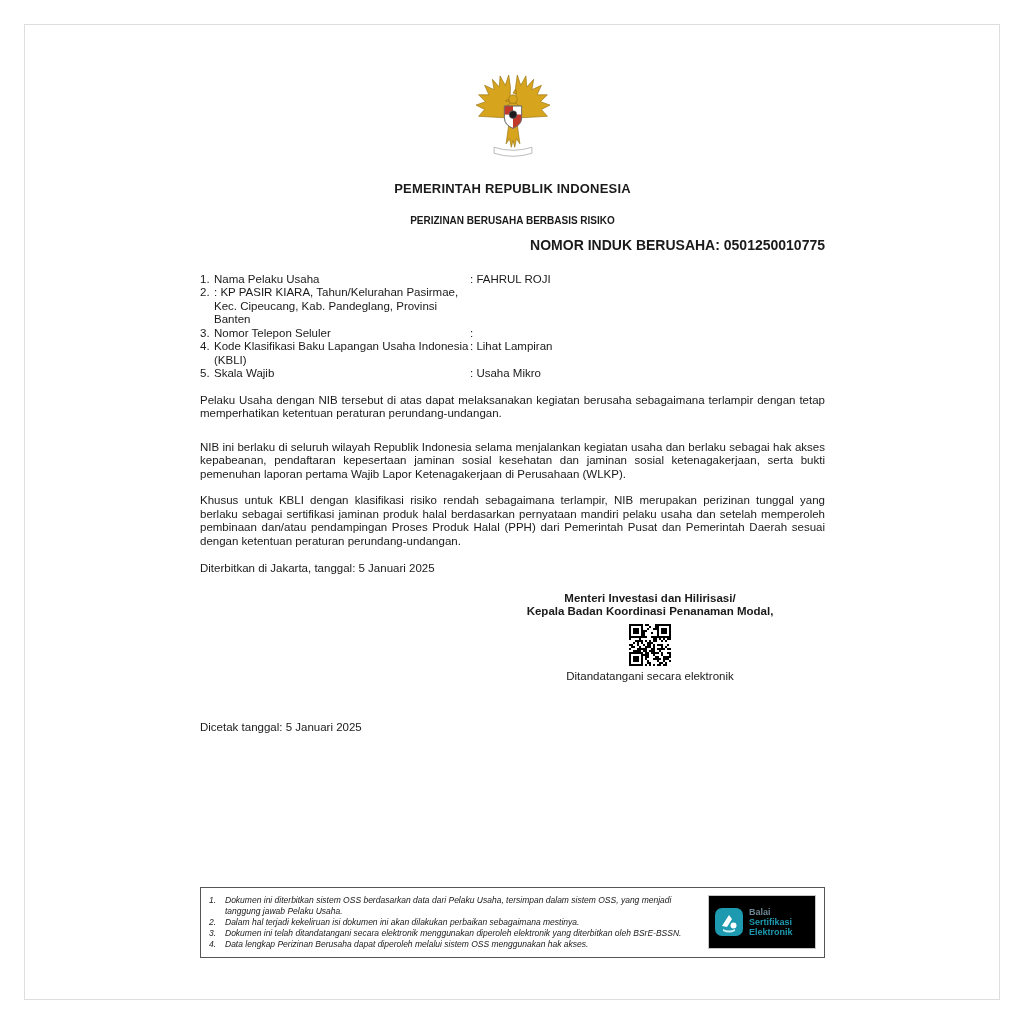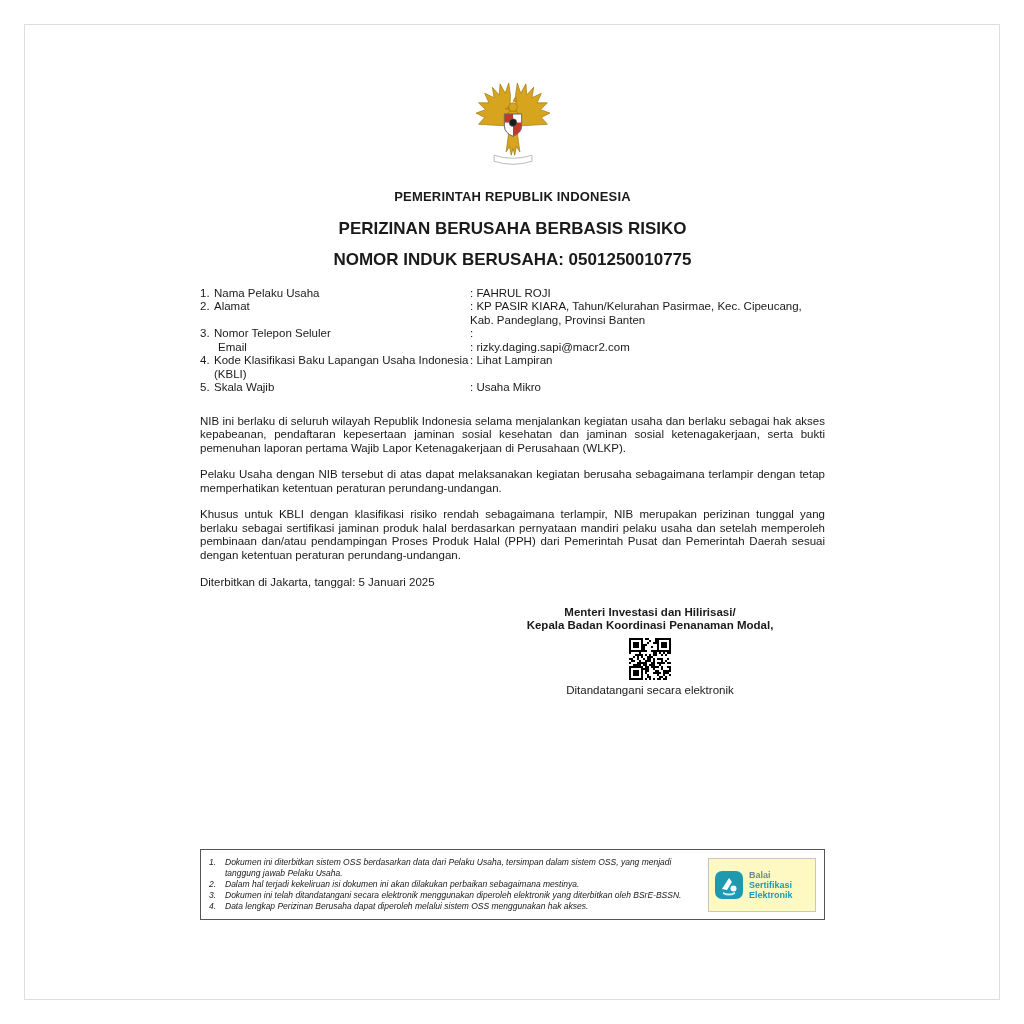--- a/index.html
+++ b/index.html
@@ -11,48 +11,48 @@
     position:relative;
     overflow:hidden;
   }
   .sheet-border{
     position:absolute; inset:24px;
     border:1px solid #dedede;
     pointer-events:none;
   }
   .content{
     position:absolute;
-    left:200px; top:8px;
+    left:200px; top:0;
     width:625px;
     font-size:11.5px;
     line-height:13.5px;
   }
   .emblem{
     margin:60px auto 0 auto;
     width:86px; height:104px;
     display:flex; align-items:center; justify-content:center;
   }
   .gov-title{
     text-align:center;
     font-weight:bold;
     font-size:13px;
     margin-top:18px;
     letter-spacing:.2px;
   }
   .doc-title{
     text-align:center;
     font-weight:bold;
-    font-size:17px;
+    font-size:10px;
     margin-top:18px;
   }
   .doc-number{
-    text-align:center;
+    text-align:right;
     font-weight:bold;
-    font-size:17px;
-    margin-top:18px;
+    font-size:14px;
+    margin-top:12px;
   }
   p.para{
     margin:13px 0 0 0;
     text-align:justify;
   }
   .intro{ margin-top:26px !important; }
   .fields{ margin-top:20px; }
   .frow{
     display:grid;
     grid-template-columns:14px 256px 1fr;
@@ -84,21 +84,21 @@
     display:grid;
     grid-template-columns:16px 1fr;
     font-size:8.5px;
     line-height:11px;
     font-style:italic;
   }
   .bsre-box{
     width:96px;
     min-height:44px;
     border:1px solid #c7c7c7;
-    background:#fef9c3;
+    background:#000000;
     display:flex;
     align-items:center;
     gap:5px;
     padding:4px 5px;
   }
   .bsre-icon{ width:30px; height:30px; flex:0 0 auto; }
   .bsre-text{
     font-size:9px;
     line-height:10px;
     font-weight:bold;
@@ -148,47 +148,41 @@
 
 
   <div class="fields">
     <div class="frow">
       <span class="fnum">1.</span>
       <span class="flabel">Nama Pelaku Usaha</span>
       <span class="fvalue">: FAHRUL ROJI</span>
     </div>
     <div class="frow">
       <span class="fnum">2.</span>
-      <span class="flabel">Alamat</span>
       <span class="fvalue">: KP PASIR KIARA, Tahun/Kelurahan Pasirmae, Kec. Cipeucang, Kab. Pandeglang, Provinsi Banten</span>
     </div>
     <div class="frow">
       <span class="fnum">3.</span>
       <span class="flabel">Nomor Telepon Seluler</span>
       <span class="fvalue">:</span>
     </div>
-    <div class="frow indent">
-      <span class="fnum"></span>
-      <span class="flabel">Email</span>
-      <span class="fvalue">: rizky.daging.sapi@macr2.com</span>
-    </div>
     <div class="frow">
       <span class="fnum">4.</span>
       <span class="flabel">Kode Klasifikasi Baku Lapangan Usaha Indonesia (KBLI)</span>
       <span class="fvalue">: Lihat Lampiran</span>
     </div>
     <div class="frow">
       <span class="fnum">5.</span>
       <span class="flabel">Skala Wajib</span>
       <span class="fvalue">: Usaha Mikro</span>
     </div>
   </div>
 
+  <p class="para">Pelaku Usaha dengan NIB tersebut di atas dapat melaksanakan kegiatan berusaha sebagaimana terlampir dengan tetap memperhatikan ketentuan peraturan perundang-undangan.</p>
   <p class="para" style="margin-top:20px">NIB ini berlaku di seluruh wilayah Republik Indonesia selama menjalankan kegiatan usaha dan berlaku sebagai hak akses kepabeanan, pendaftaran kepesertaan jaminan sosial kesehatan dan jaminan sosial ketenagakerjaan, serta bukti pemenuhan laporan pertama Wajib Lapor Ketenagakerjaan di Perusahaan (WLKP).</p>
-  <p class="para">Pelaku Usaha dengan NIB tersebut di atas dapat melaksanakan kegiatan berusaha sebagaimana terlampir dengan tetap memperhatikan ketentuan peraturan perundang-undangan.</p>
   <p class="para">Khusus untuk KBLI dengan klasifikasi risiko rendah sebagaimana terlampir, NIB merupakan perizinan tunggal yang berlaku sebagai sertifikasi jaminan produk halal berdasarkan pernyataan mandiri pelaku usaha dan setelah memperoleh pembinaan dan/atau pendampingan Proses Produk Halal (PPH) dari Pemerintah Pusat dan Pemerintah Daerah sesuai dengan ketentuan peraturan perundang-undangan.</p>
 
   <p class="para issued">Diterbitkan di Jakarta, tanggal: 5 Januari 2025</p>
 
   <div class="sign-block">
     <div class="sig-line">Menteri Investasi dan Hilirisasi/</div>
     <div class="sig-line">Kepala Badan Koordinasi Penanaman Modal,</div>
     <div class="qr-wrap">
       <svg id="qr-svg" width="42" height="42" viewBox="0 0 42 42">
           <rect x="0" y="0" width="42" height="42" fill="#ffffff"></rect>
@@ -332,20 +326,21 @@
           <rect x="30" y="2" width="10" height="10" fill="#fff"></rect>
           <rect x="32" y="4" width="6" height="6" fill="#000"></rect>
           <rect x="0" y="28" width="14" height="14" fill="#000"></rect>
           <rect x="2" y="30" width="10" height="10" fill="#fff"></rect>
           <rect x="4" y="32" width="6" height="6" fill="#000"></rect>
         </svg>
     </div>
     <div class="sig-note">Ditandatangani secara elektronik</div>
   </div>
 
+  <p class="para printed">Dicetak tanggal: 5 Januari 2025</p>
 
   <div class="footer-box">
     <div class="notes">
       <div class="nrow">
         <span>1.</span>
         <span>Dokumen ini diterbitkan sistem OSS berdasarkan data dari Pelaku Usaha, tersimpan dalam sistem OSS, yang menjadi tanggung jawab Pelaku Usaha.</span>
       </div>
       <div class="nrow">
         <span>2.</span>
         <span>Dalam hal terjadi kekeliruan isi dokumen ini akan dilakukan perbaikan sebagaimana mestinya.</span>

